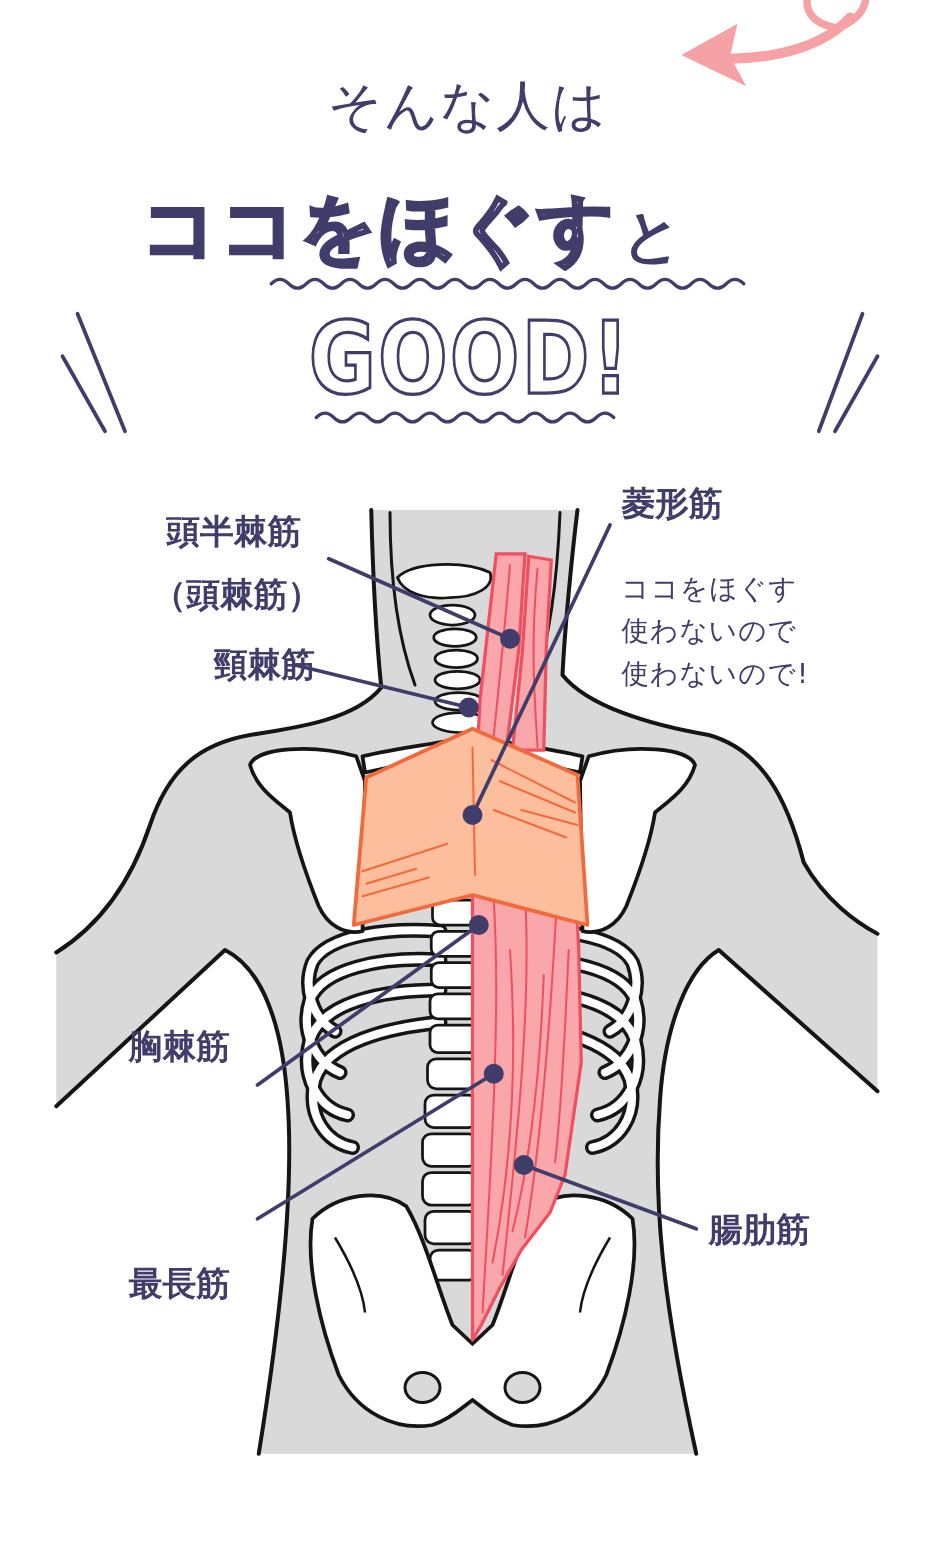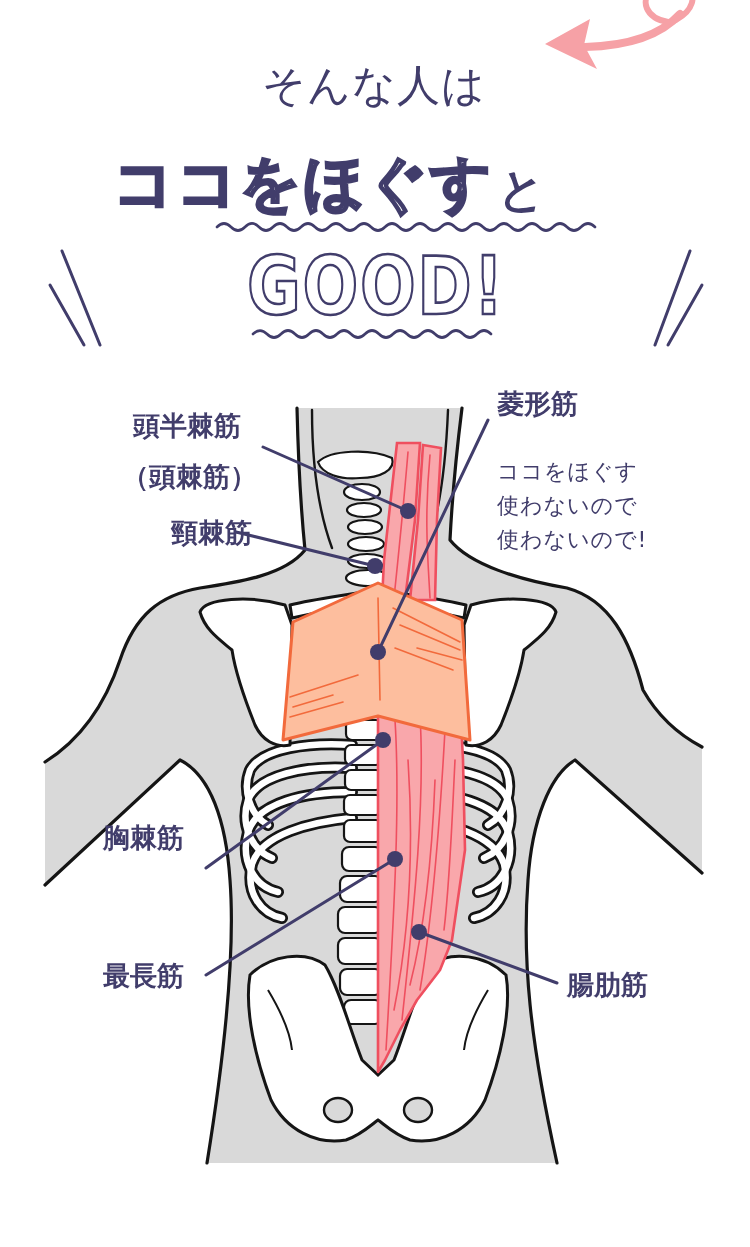--- a/index.html
+++ b/index.html
@@ -176,14 +176,14 @@
 <div class="t lbl" style="left:133px; top:412px;">頭半棘筋</div>
 <div class="t lbl" style="left:122px; top:463px;">（頭棘筋）</div>
 <div class="t lbl" style="left:133px; top:519px;margin-left:38px;">頸棘筋</div>
 
 <div class="t lbl" style="left:497px; top:390px;">菱形筋</div>
 <div class="t note" style="left:497px; top:461px;">ココをほぐす</div>
 <div class="t note" style="left:497px; top:495px;">使わないので</div>
 <div class="t note" style="left:497px; top:529px;">使わないので!</div>
 
 <div class="t lbl" style="left:103px; top:824px;">胸棘筋</div>
-<div class="t lbl" style="left:103px; top:962px;">最長筋</div>
+<div class="t lbl" style="left:103px; top:1014px;">最長筋</div>
 <div class="t lbl" style="left:567px; top:971px;">腸肋筋</div>
 
 </body></html>

